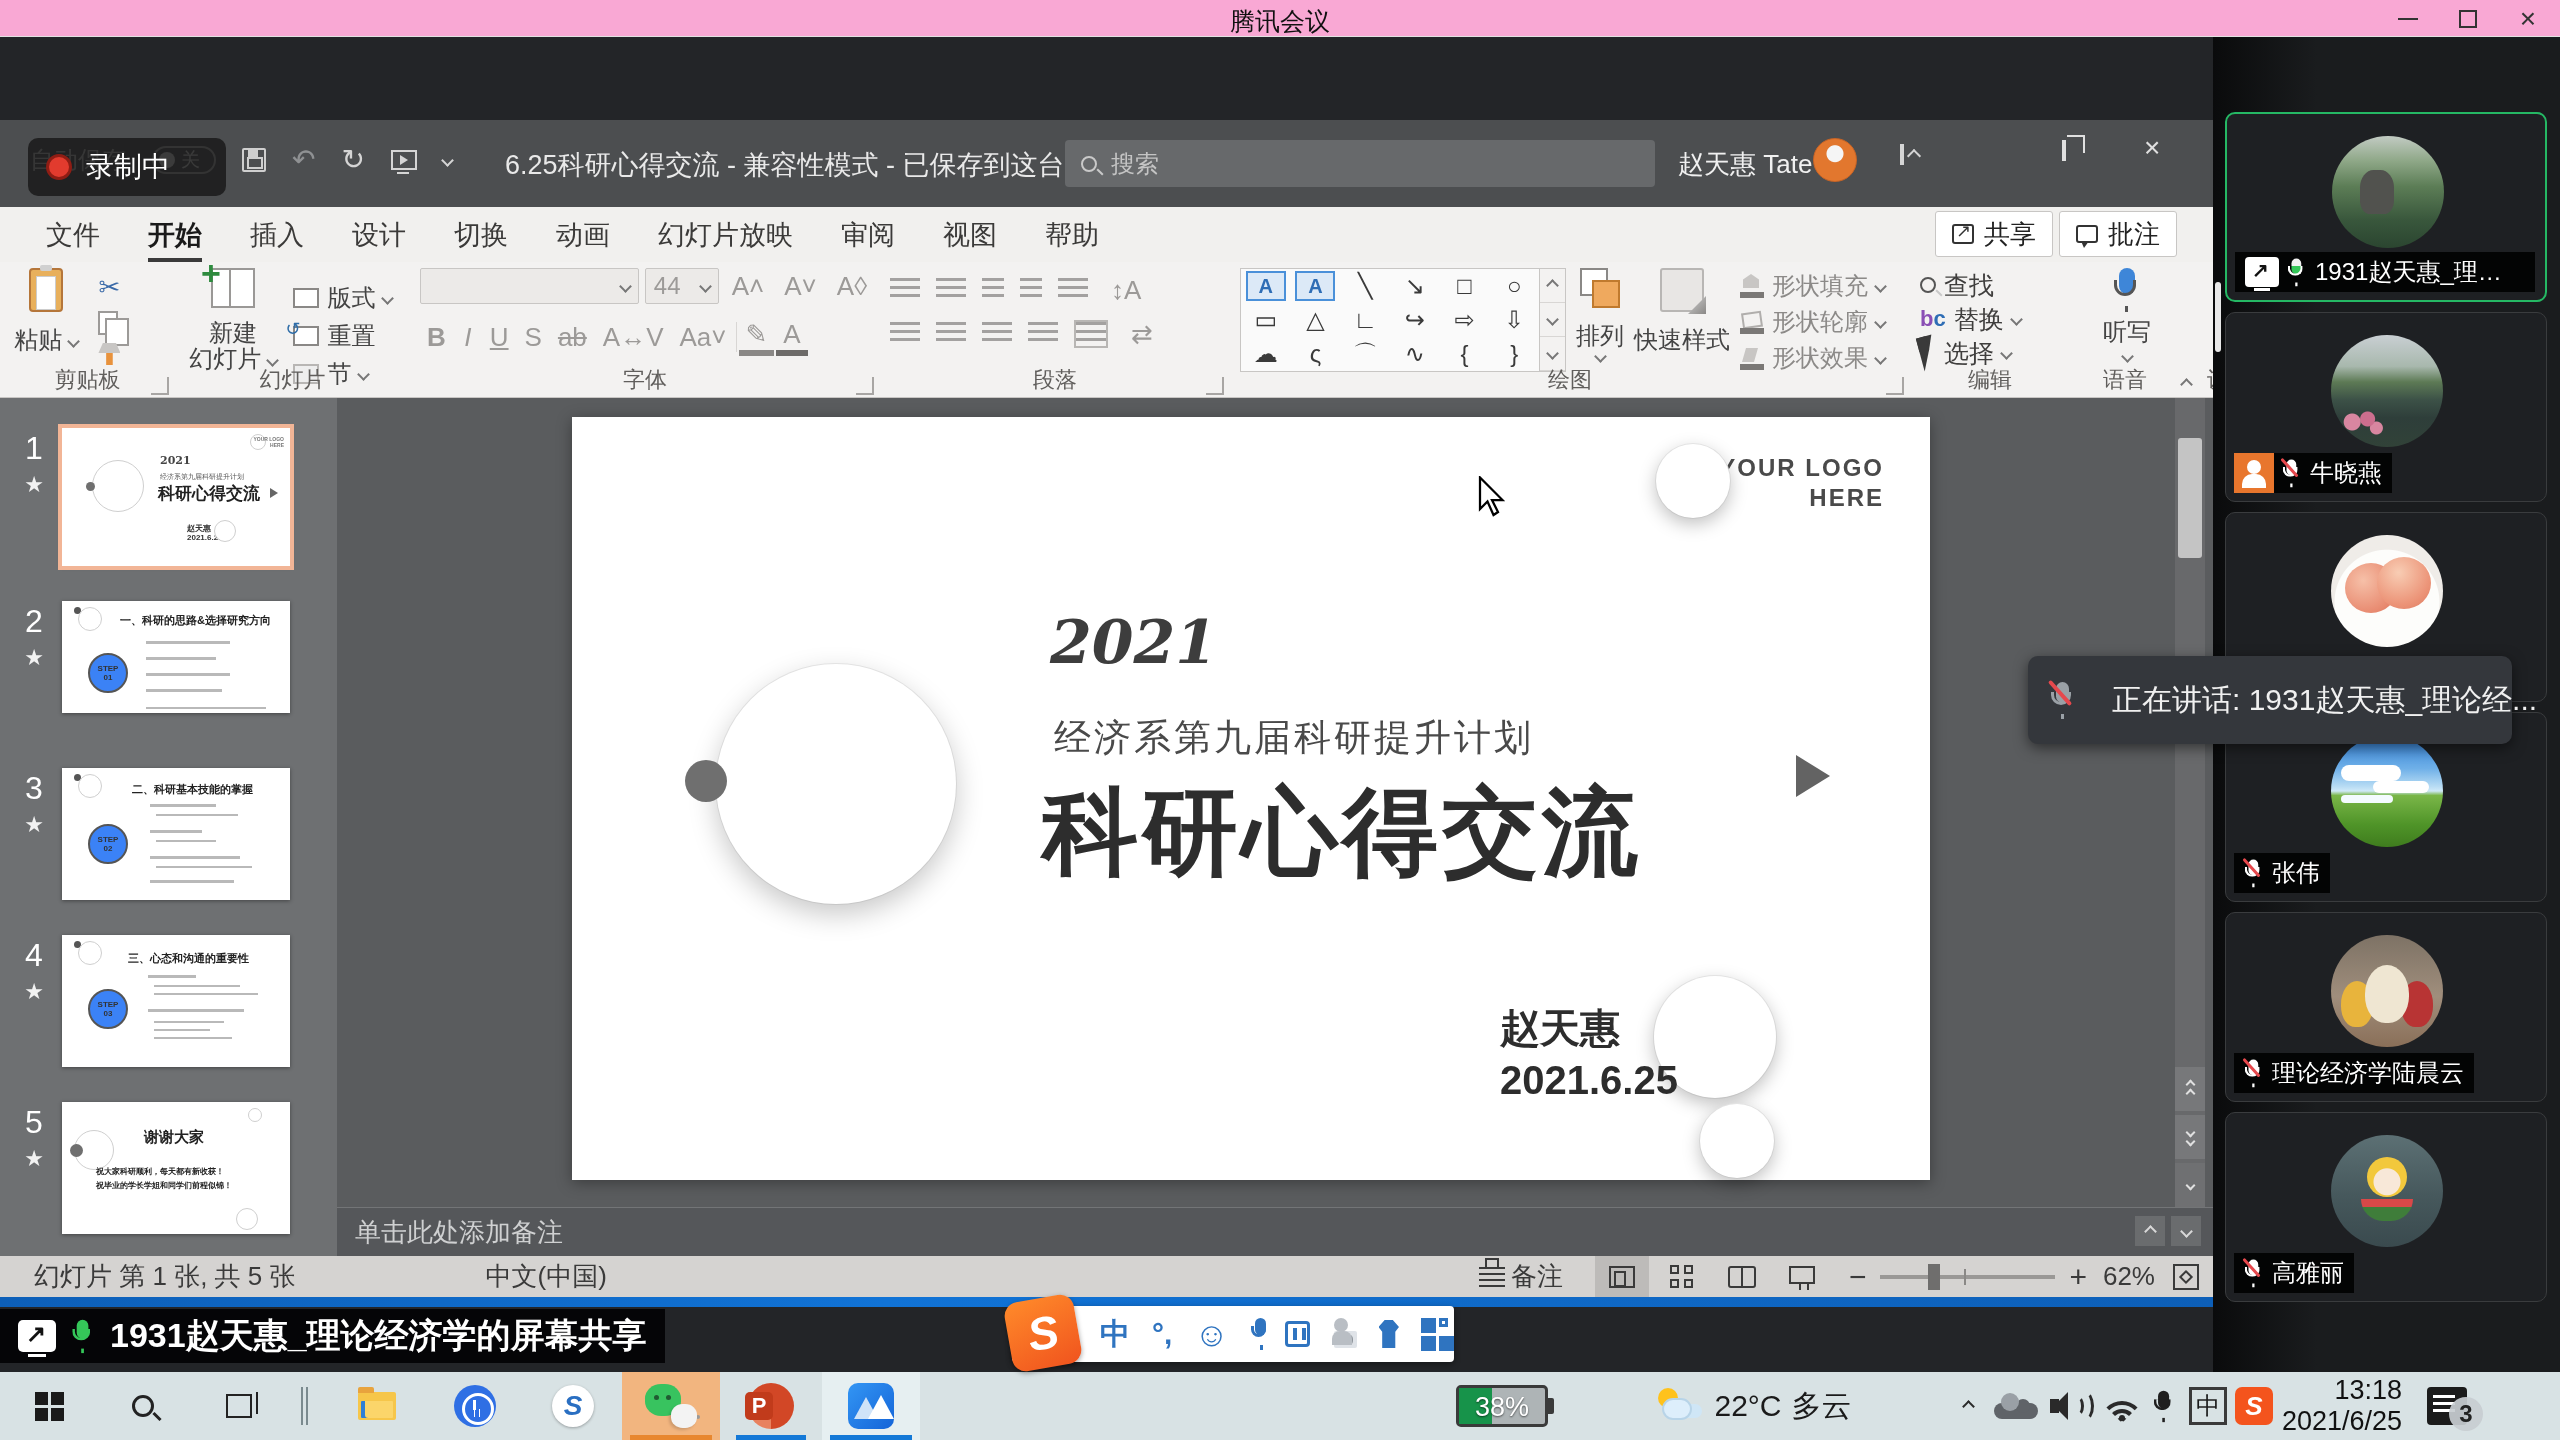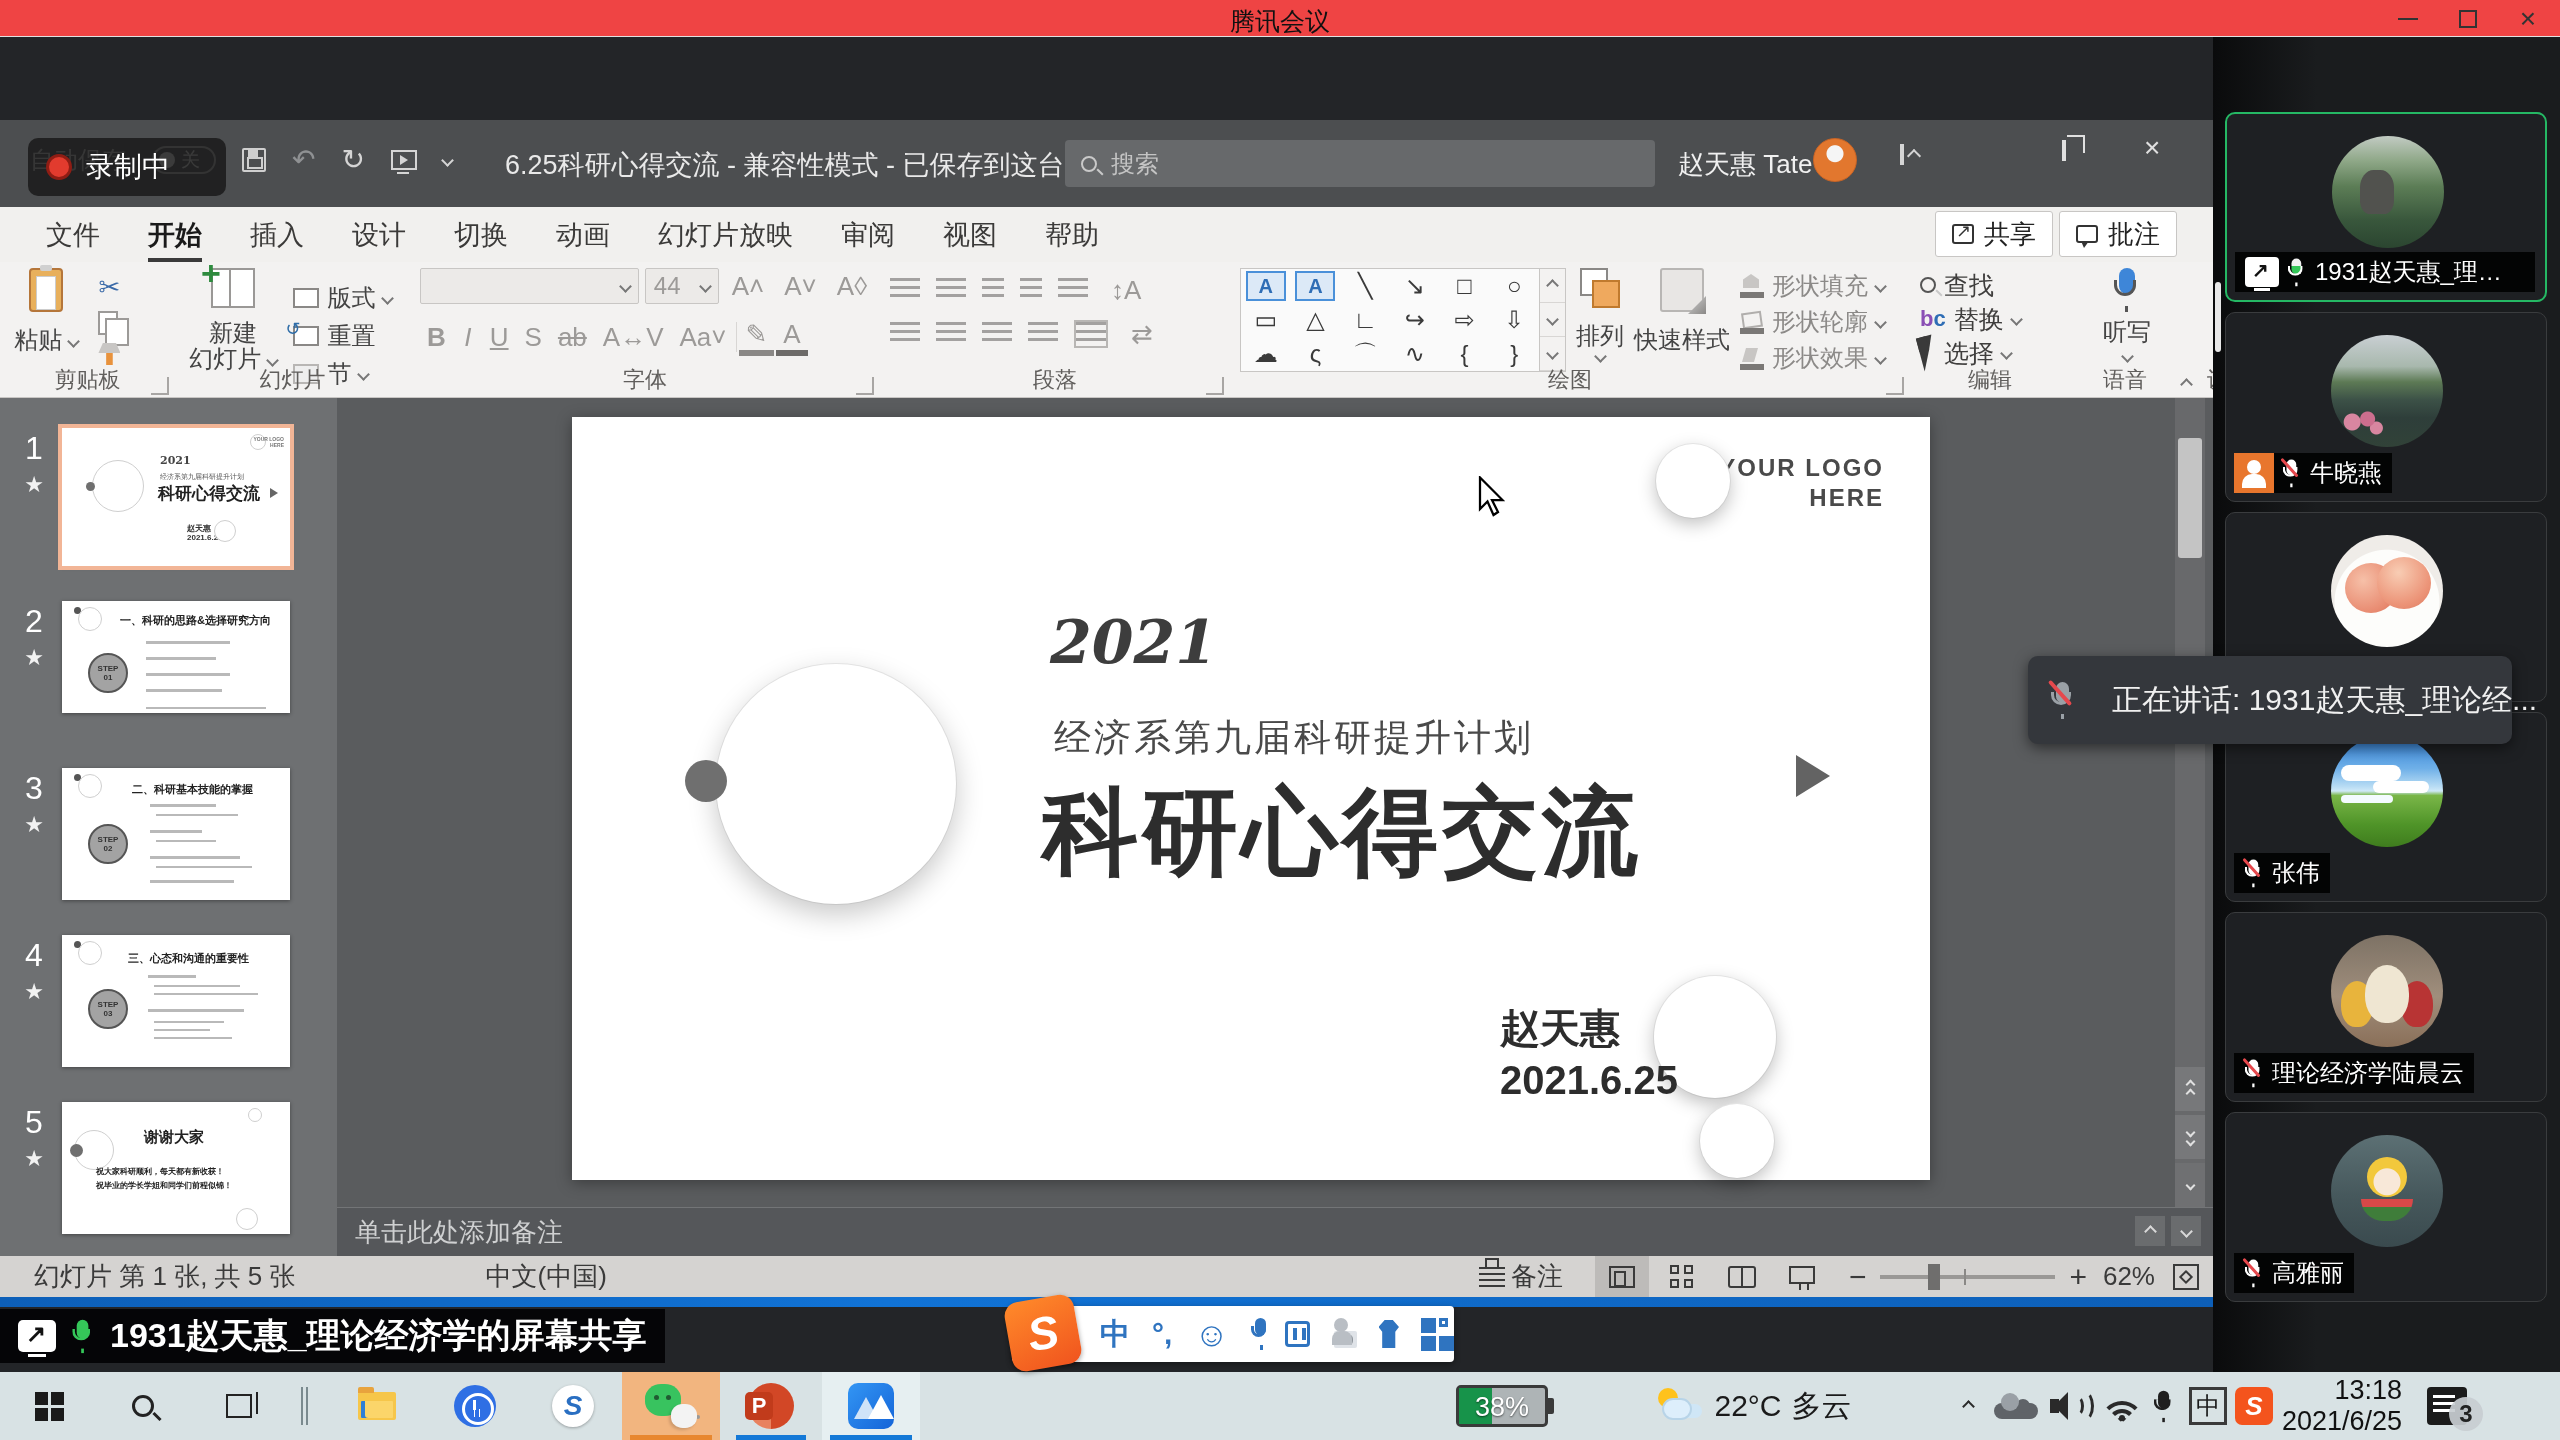--- a/index.html
+++ b/index.html
@@ -2,21 +2,21 @@
 <html><head>
 <meta charset="utf-8">
 <style>
 *{margin:0;padding:0;box-sizing:border-box}
 body{font-family:"Liberation Sans",sans-serif;background:#000}
 #screen{position:relative;width:2560px;height:1440px;background:#232528;overflow:hidden}
 .chev{display:inline-block;width:9px;height:9px;border-right:2px solid #777;border-bottom:2px solid #777;transform:rotate(45deg);vertical-align:middle}
 .chev.up{transform:rotate(-135deg)}
 .chev.lt{border-color:#d5d5d5}
 
-.mtbar{position:absolute;left:0;top:0;width:2560px;height:37px;background:#ef4444;border-bottom:1px solid #e2e2e2}
+.mtbar{position:absolute;left:0;top:0;width:2560px;height:37px;background:#f9a8d4;border-bottom:1px solid #e2e2e2}
 .mtbar .t{position:absolute;left:0;right:0;top:5px;text-align:center;font-size:25px;color:#111}
 .wbtn{position:absolute;top:6px;width:40px;height:26px;display:flex;align-items:center;justify-content:center}
 .minbar{width:20px;height:0;border-top:2px solid #333}
 .maxbox{width:18px;height:18px;border:2px solid #333}
 .closex{font-size:28px;color:#333;line-height:20px}
 
 .pptwin{position:absolute;left:0;top:120px;width:2213px;height:1187px}
 .ptitle{position:relative;height:87px;background:#4c4e50}
 .qa{position:absolute;left:30px;top:24px;display:flex;align-items:center;gap:26px;color:#d5d5d5}
 .autosave{font-size:24px;color:#cfcfcf}
@@ -136,21 +136,21 @@
 .canvas{position:relative;height:809px;background:#5a5c5e}
 .notesbar{position:relative;height:49px;background:#55575a;border-top:1px solid #737577;display:flex;align-items:center;padding-left:18px;font-size:26px;color:#cfd0d1}
 
 .thumb{position:absolute;left:62px;width:228px;background:#fff;box-shadow:0 1px 4px rgba(0,0,0,.4)}
 .thumb.sel{outline:4px solid #f2b596}
 .tnum{position:absolute;left:16px;width:36px;text-align:center;color:#fff;font-size:32px}
 .tstar{position:absolute;left:16px;width:36px;text-align:center;color:#f2f2f2;font-size:22px}
 .mini{position:relative;width:100%;height:100%;overflow:hidden}
 .minicircle{position:absolute;border-radius:50%;border:1px solid #cfcfcf;background:#fff}
 .minidot{position:absolute;border-radius:50%;background:#6f6f6f}
-.stepc{position:absolute;border:2px solid #555;border-radius:50%;display:flex;flex-direction:column;align-items:center;justify-content:center;background:#a3a3a3;color:#333;font-weight:bold}
+.stepc{position:absolute;border:2px solid #555;border-radius:50%;display:flex;flex-direction:column;align-items:center;justify-content:center;background:#3b82f6;color:#333;font-weight:bold}
 .mbar{position:absolute;height:3px;background:#b9b9b9}
 .mtitle{position:absolute;font-weight:bold;color:#222;white-space:nowrap}
 
 .slide{position:absolute;left:235px;top:19px;width:1358px;height:763px;background:#fff;box-shadow:0 3px 14px rgba(0,0,0,.35)}
 .bigcircle{position:absolute;left:144px;top:247px;width:240px;height:240px;border-radius:50%;background:#fff;box-shadow:0 10px 28px rgba(0,0,0,.22),0 0 0 1px #eee}
 .graydot{position:absolute;left:113px;top:343px;width:42px;height:42px;border-radius:50%;background:#6f6f6f}
 .ringc{position:absolute;border-radius:50%;background:#fff;box-shadow:0 6px 18px rgba(0,0,0,.25),0 0 0 1px #f0f0f0}
 .syear{position:absolute;left:478px;top:190px;font-family:"DejaVu Serif",serif;font-style:italic;font-weight:bold;font-size:60px;color:#3d3d3d}
 .ssub{position:absolute;left:482px;top:296px;font-size:37px;color:#4a4a4a;letter-spacing:3px}
 .stitle{position:absolute;left:470px;top:352px;font-size:96px;font-weight:bold;color:#2d2d2d;letter-spacing:4px}

